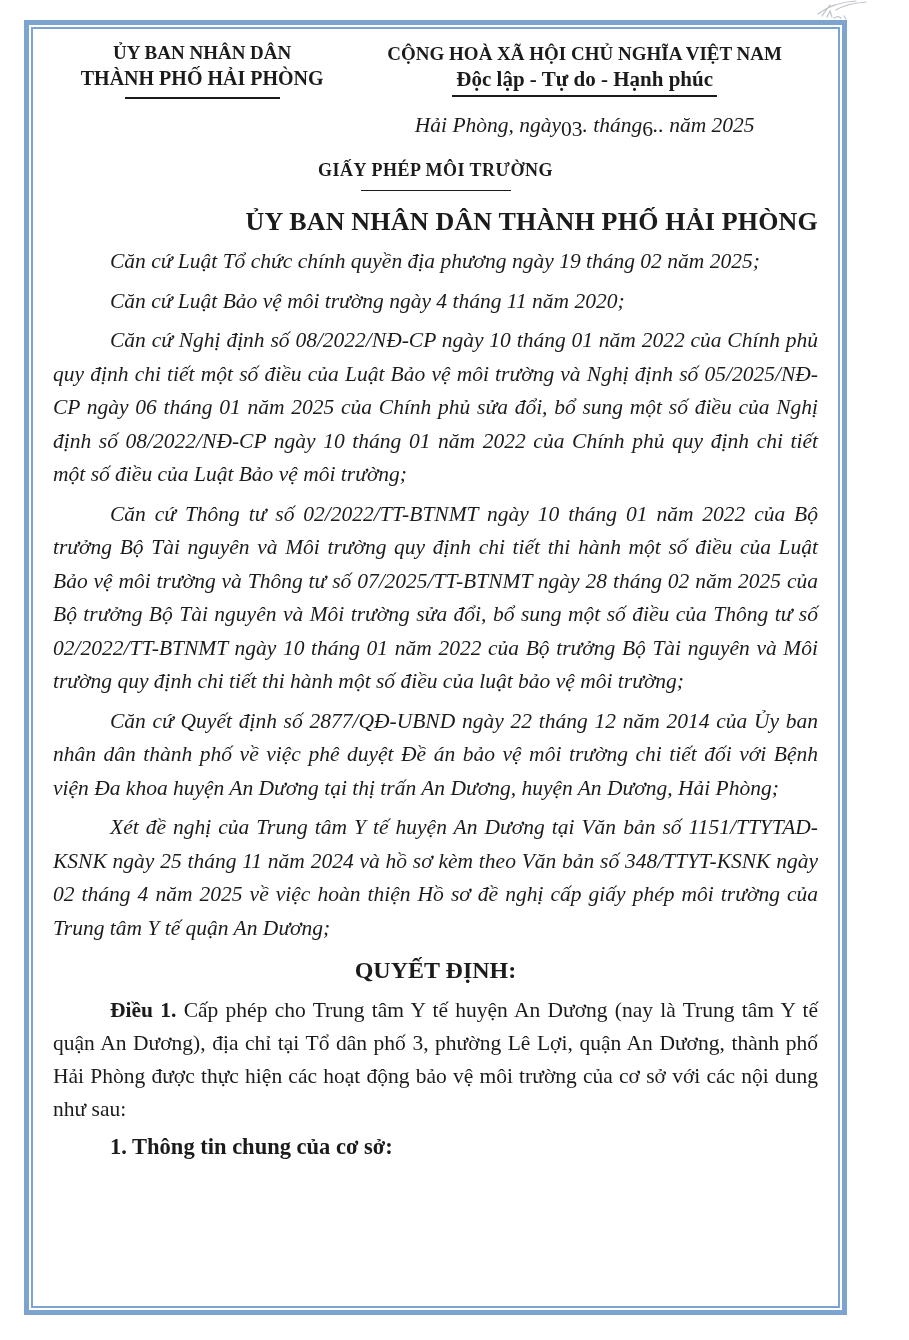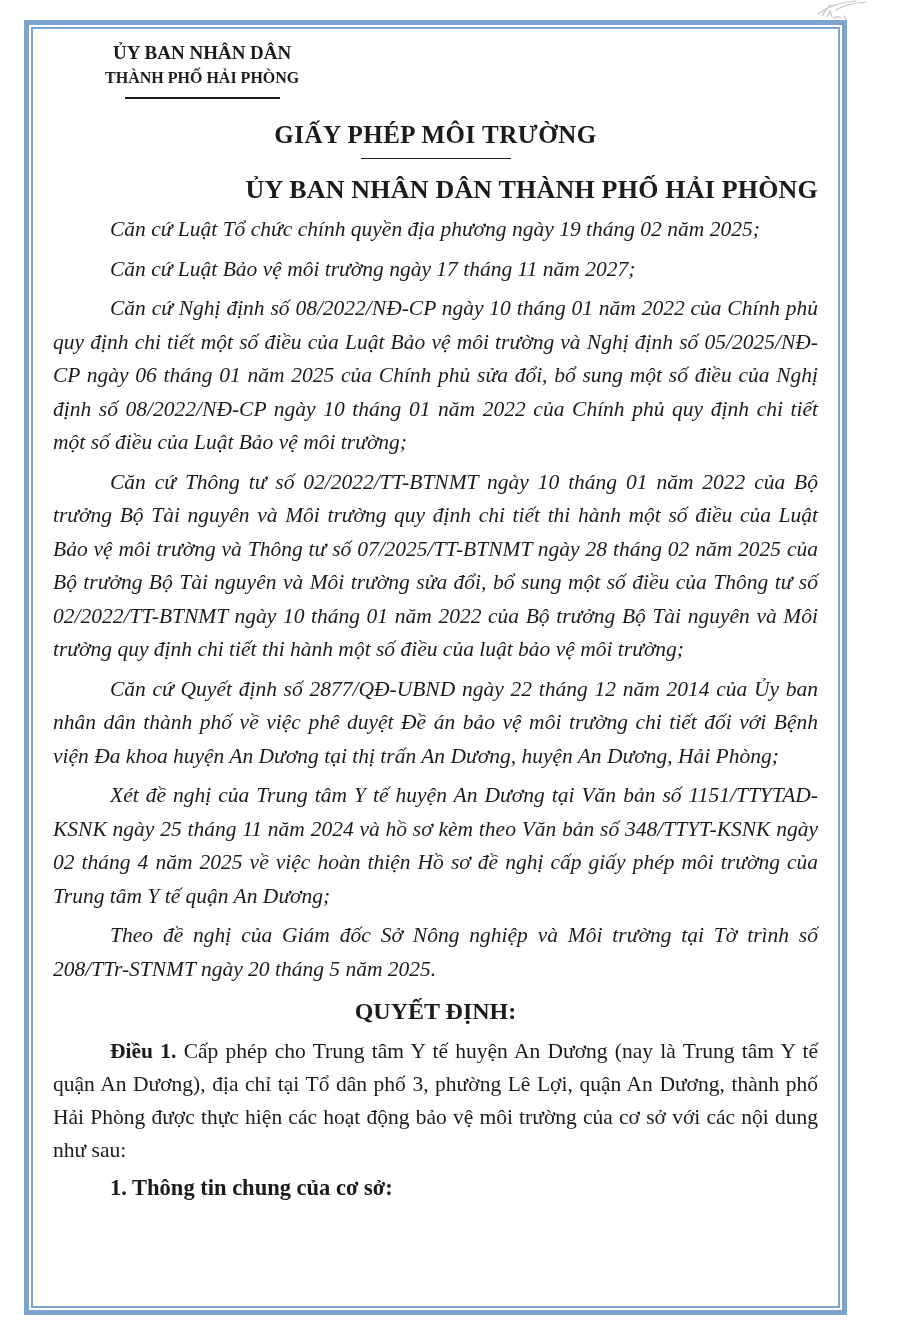--- a/index.html
+++ b/index.html
@@ -15,30 +15,30 @@
 
   
   .frame{position:absolute;left:24px;top:20px;right:21px;bottom:25px;border:5px solid var(--blue);}
   .frame-inner{position:absolute;inset:2px;border:2px solid var(--blue);padding:8px 20px 0 20px;overflow:hidden;}
 
   
   .hdr{display:flex;margin-top:4px;}
   .hdr-left{flex:0 0 39%;text-align:center;}
   .hdr-right{flex:1;text-align:center;}
   .hdr-left .l1{font-weight:bold;font-size:19px;line-height:24px;}
-  .hdr-left .l2{font-weight:bold;font-size:16px;line-height:26px;}
+  .hdr-left .l2{font-weight:bold;font-size:20px;line-height:26px;}
   .hdr-rule{width:155px;border-bottom:2px solid var(--ink);margin:6px auto 0 auto;}
   .so-line{font-size:21px;margin-top:22px;}
   .hdr-right .n1{font-weight:bold;font-size:19px;line-height:25px;}
   .hdr-right .n2{font-weight:bold;font-size:21px;line-height:27px;display:inline-block;border-bottom:2px solid var(--ink);padding:0 4px 2px 4px;}
   .date-line{font-style:italic;font-size:21.5px;margin-top:16px;white-space:nowrap;}
   .filled-num{font-style:normal;position:relative;top:4px;}
 
   
-  .doc-title{text-align:center;font-weight:bold;font-size:25px;margin-top:22px;letter-spacing:.5px;}
+  .doc-title{text-align:center;font-weight:bold;font-size:18px;margin-top:22px;letter-spacing:.5px;}
   .title-rule{width:150px;border-bottom:1.5px solid var(--ink);margin:9px auto 0 auto;}
   .doc-subtitle{text-align:right;font-weight:bold;font-size:26px;margin-top:16px;letter-spacing:.2px;}
 
   
   .body-text{margin-top:8px;}
   p.recital{font-style:italic;font-size:21.5px;line-height:33.5px;text-align:justify;text-indent:57px;margin-bottom:6px;}
   .decision-heading{text-align:center;font-weight:bold;font-size:24px;margin:12px 0 10px 0;}
   p.article{font-size:21.5px;line-height:33px;text-align:justify;text-indent:57px;margin-bottom:6px;}
   p.article .art-label{font-weight:bold;}
   .section-heading{font-weight:bold;font-size:22.5px;margin-top:8px;text-indent:57px;}
@@ -54,34 +54,38 @@
 
   <div class="frame">
     <div class="frame-inner">
 
       <div class="hdr">
         <div class="hdr-left">
           <div class="l1">ỦY BAN NHÂN DÂN</div>
           <div class="l2">THÀNH PHỐ HẢI PHÒNG</div>
           <div class="hdr-rule"></div>
         </div>
+        <div class="hdr-right">
+          <div class="n1">CỘNG HOÀ XÃ HỘI CHỦ NGHĨA VIỆT NAM</div>
+          <div><span class="n2">Độc lập - Tự do - Hạnh phúc</span></div>
+          <div class="date-line"><span>Hải Phòng, ngày</span><span class="filled-num">03</span><span>.</span><span> tháng</span><span class="filled-num">6</span><span>..</span><span> năm 2025</span></div>
+        </div>
       </div>
 
       <div class="doc-title">GIẤY PHÉP MÔI TRƯỜNG</div>
       <div class="title-rule"></div>
       <div class="doc-subtitle">ỦY BAN NHÂN DÂN THÀNH PHỐ HẢI PHÒNG</div>
 
       <div class="body-text">
         <p class="recital">Căn cứ Luật Tổ chức chính quyền địa phương ngày 19 tháng 02 năm 2025;</p>
-        <p class="recital">Căn cứ Luật Bảo vệ môi trường ngày 17 tháng 11 năm 2027;</p>
+        <p class="recital">Căn cứ Luật Bảo vệ môi trường ngày 4 tháng 11 năm 2020;</p>
         <p class="recital">Căn cứ Nghị định số 08/2022/NĐ-CP ngày 10 tháng 01 năm 2022 của Chính phủ quy định chi tiết một số điều của Luật Bảo vệ môi trường và Nghị định số 05/2025/NĐ-CP ngày 06 tháng 01 năm 2025 của Chính phủ sửa đổi, bổ sung một số điều của Nghị định số 08/2022/NĐ-CP ngày 10 tháng 01 năm 2022 của Chính phủ quy định chi tiết một số điều của Luật Bảo vệ môi trường;</p>
         <p class="recital">Căn cứ Thông tư số 02/2022/TT-BTNMT ngày 10 tháng 01 năm 2022 của Bộ trưởng Bộ Tài nguyên và Môi trường quy định chi tiết thi hành một số điều của Luật Bảo vệ môi trường và Thông tư số 07/2025/TT-BTNMT ngày 28 tháng 02 năm 2025 của Bộ trưởng Bộ Tài nguyên và Môi trường sửa đổi, bổ sung một số điều của Thông tư số 02/2022/TT-BTNMT ngày 10 tháng 01 năm 2022 của Bộ trưởng Bộ Tài nguyên và Môi trường quy định chi tiết thi hành một số điều của luật bảo vệ môi trường;</p>
         <p class="recital">Căn cứ Quyết định số 2877/QĐ-UBND ngày 22 tháng 12 năm 2014 của Ủy ban nhân dân thành phố về việc phê duyệt Đề án bảo vệ môi trường chi tiết đối với Bệnh viện Đa khoa huyện An Dương tại thị trấn An Dương, huyện An Dương, Hải Phòng;</p>
         <p class="recital">Xét đề nghị của Trung tâm Y tế huyện An Dương tại Văn bản số 1151/TTYTAD-KSNK ngày 25 tháng 11 năm 2024 và hồ sơ kèm theo Văn bản số 348/TTYT-KSNK ngày 02 tháng 4 năm 2025 về việc hoàn thiện Hồ sơ đề nghị cấp giấy phép môi trường của Trung tâm Y tế quận An Dương;</p>
-        <p class="recital">Theo đề nghị của Giám đốc Sở Nông nghiệp và Môi trường tại Tờ trình số 208/TTr-STNMT ngày 20 tháng 5 năm 2025.</p>
 
         <div class="decision-heading">QUYẾT ĐỊNH:</div>
 
         <p class="article"><span class="art-label">Điều 1.</span><span> Cấp phép cho Trung tâm Y tế huyện An Dương (nay là Trung tâm Y tế quận An Dương), địa chỉ tại Tổ dân phố 3, phường Lê Lợi, quận An Dương, thành phố Hải Phòng được thực hiện các hoạt động bảo vệ môi trường của cơ sở với các nội dung như sau:</span></p>
 
         <div class="section-heading">1. Thông tin chung của cơ sở:</div>
       </div>
 
     </div>
   </div>

